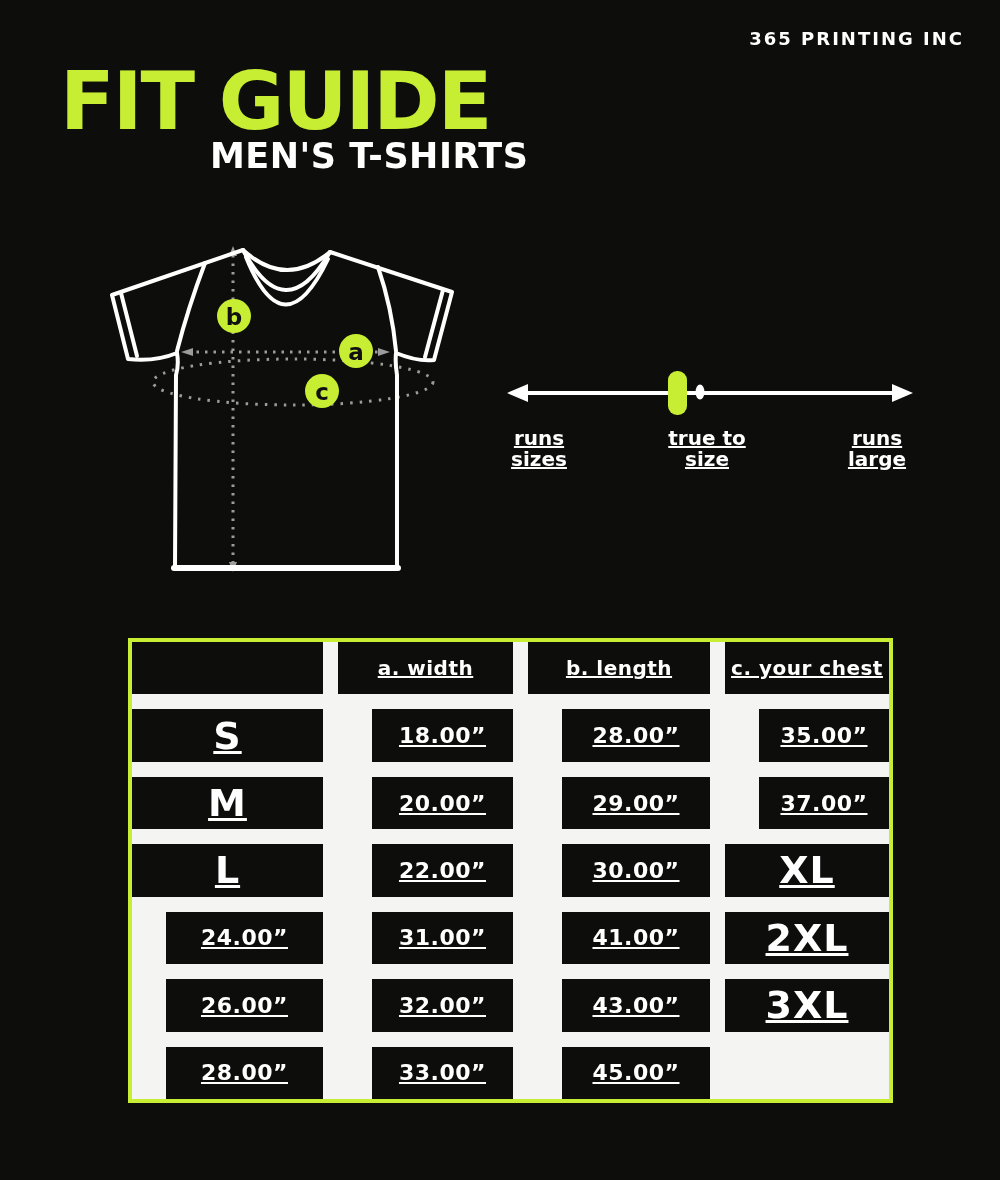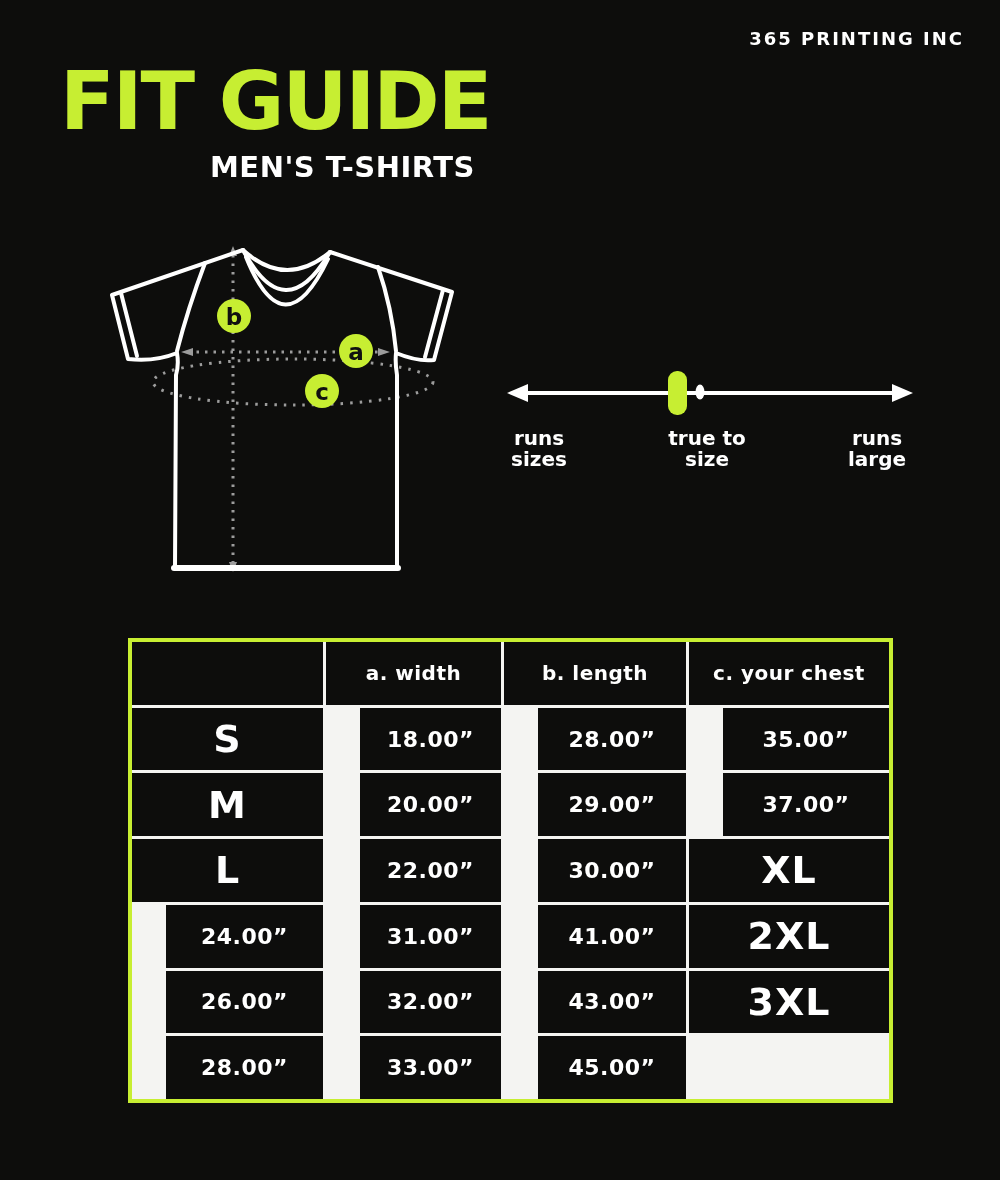--- a/index.html
+++ b/index.html
@@ -18,41 +18,41 @@
   }
   .brand{
     position:absolute;top:28px;right:36px;font-size:18px;font-weight:bold;
     letter-spacing:2px;color:var(--txt);white-space:nowrap;
   }
   .title{
     position:absolute;left:60px;top:62px;font-size:80px;font-weight:bold;
     letter-spacing:-2px;color:var(--accent);line-height:1;white-space:nowrap;
   }
   .subtitle{
-    position:absolute;left:210px;top:150px;font-size:29px;font-weight:bold;
+    position:absolute;left:210px;top:136px;font-size:35px;font-weight:bold;
     letter-spacing:0.5px;color:var(--txt);white-space:nowrap;
   }
   .shirt-svg{position:absolute;left:100px;top:243px;}
   .scale-svg{position:absolute;left:500px;top:355px;}
   .scale-label{
     position:absolute;top:428px;width:140px;text-align:center;
-    font-size:20px;font-weight:bold;line-height:21px;color:var(--txt);
+    font-size:20px;font-weight:bold;line-height:21px;color:var(--txt);text-decoration:underline;
   }
   .scale-label.l{left:469px;}
   .scale-label.c{left:637px;}
   .scale-label.r{left:807px;}
   .size-table{
     position:absolute;left:128px;top:638px;width:765px;height:465px;
     border:4px solid var(--accent);background:var(--grid);
   }
   .tbl-grid{
     width:100%;height:100%;display:grid;
     grid-template-columns:191px 175px 182px 1fr;
     grid-template-rows:repeat(7,1fr);
-    gap:3px;background:var(--grid);
+    gap:15px;background:var(--grid);text-decoration:underline;
   }
   .cell{
     background:var(--bg);display:flex;align-items:center;justify-content:center;
     color:var(--txt);font-weight:bold;
   }
   .cell.head{font-size:20px;letter-spacing:0.5px;}
   .cell.size{font-size:38px;letter-spacing:1px;}
   .cell.val{font-size:22px;letter-spacing:0.5px;margin-left:34px;}
   .footnote{
     position:absolute;left:128px;top:1112px;width:765px;text-align:center;

